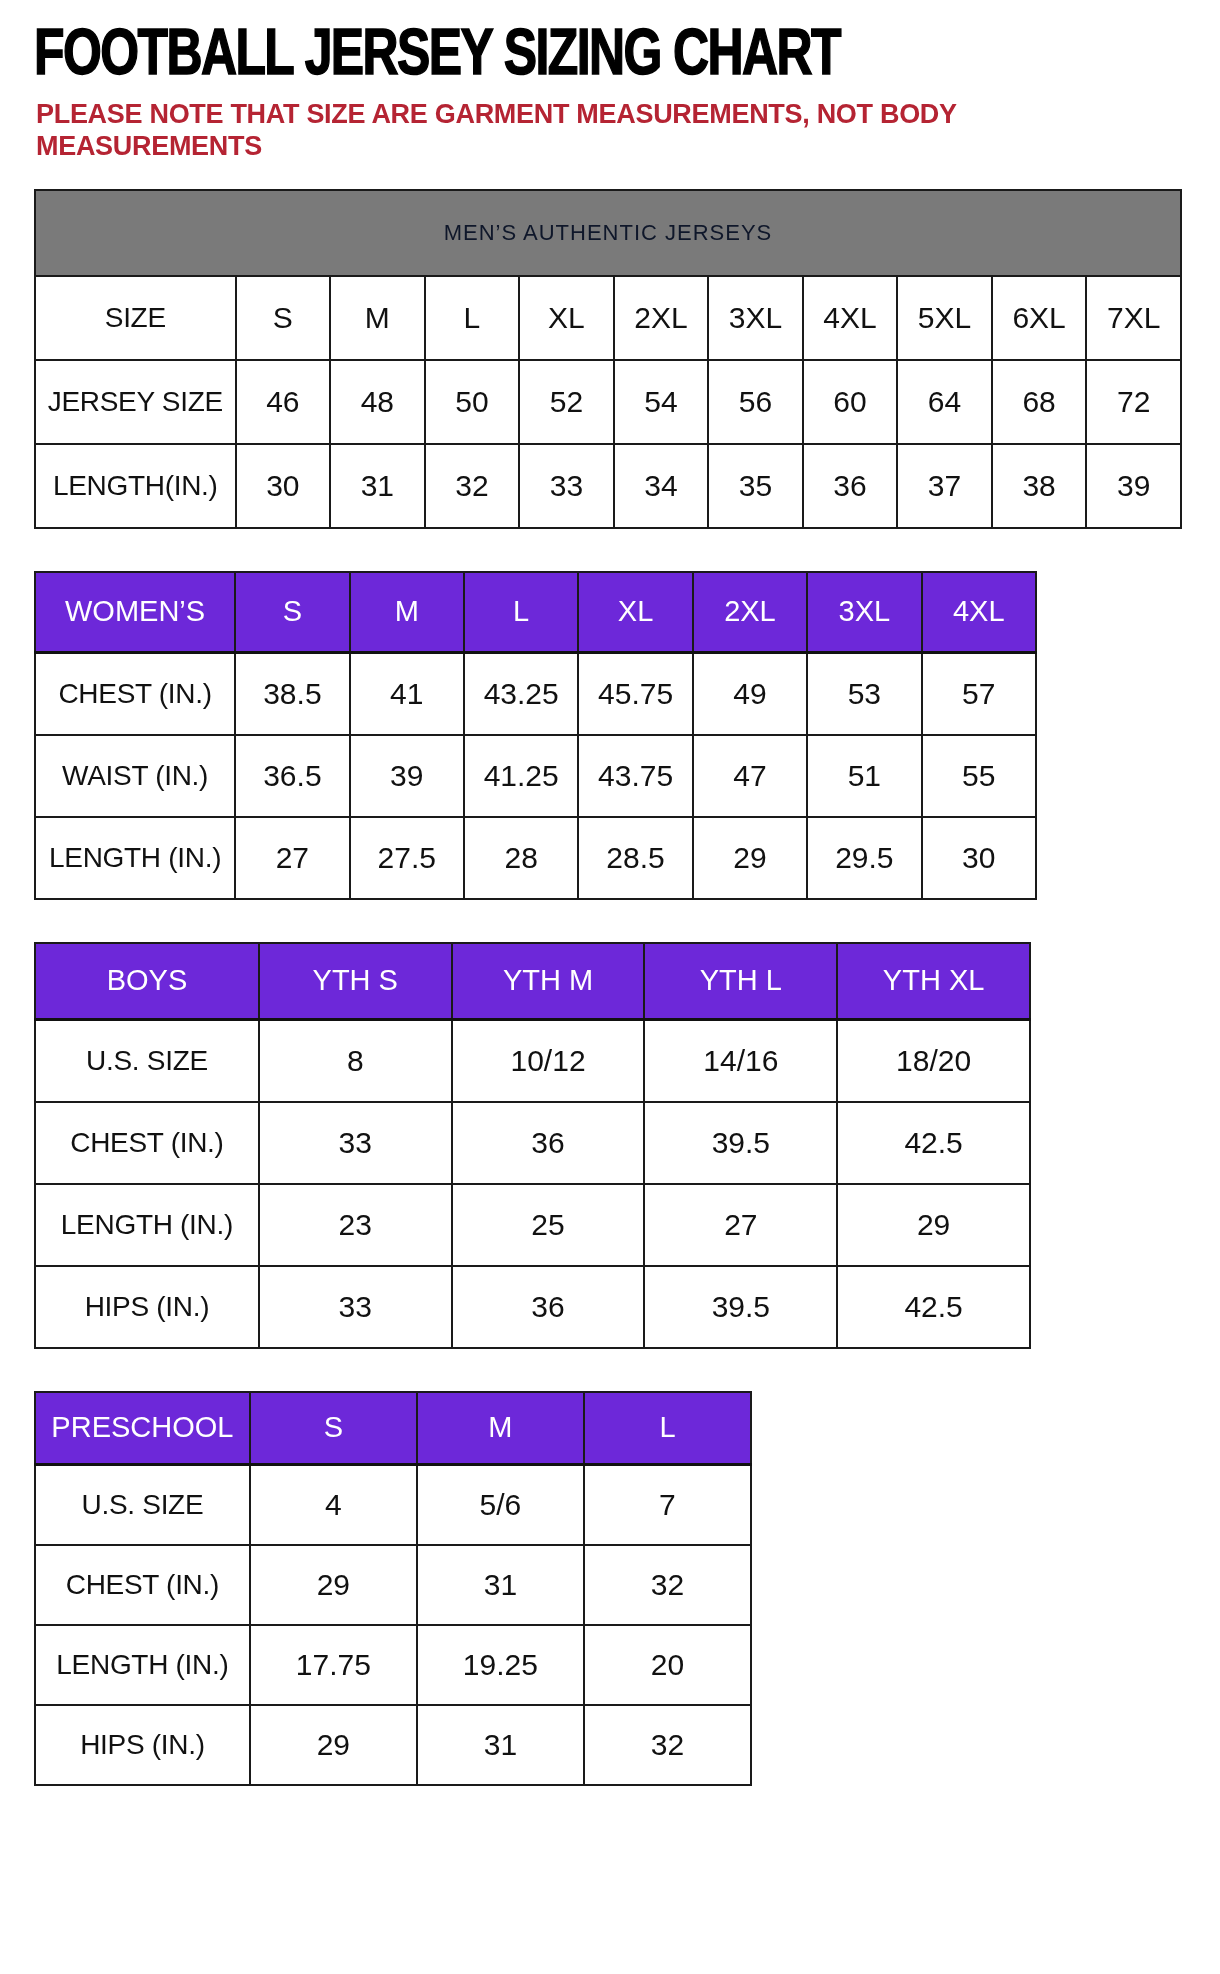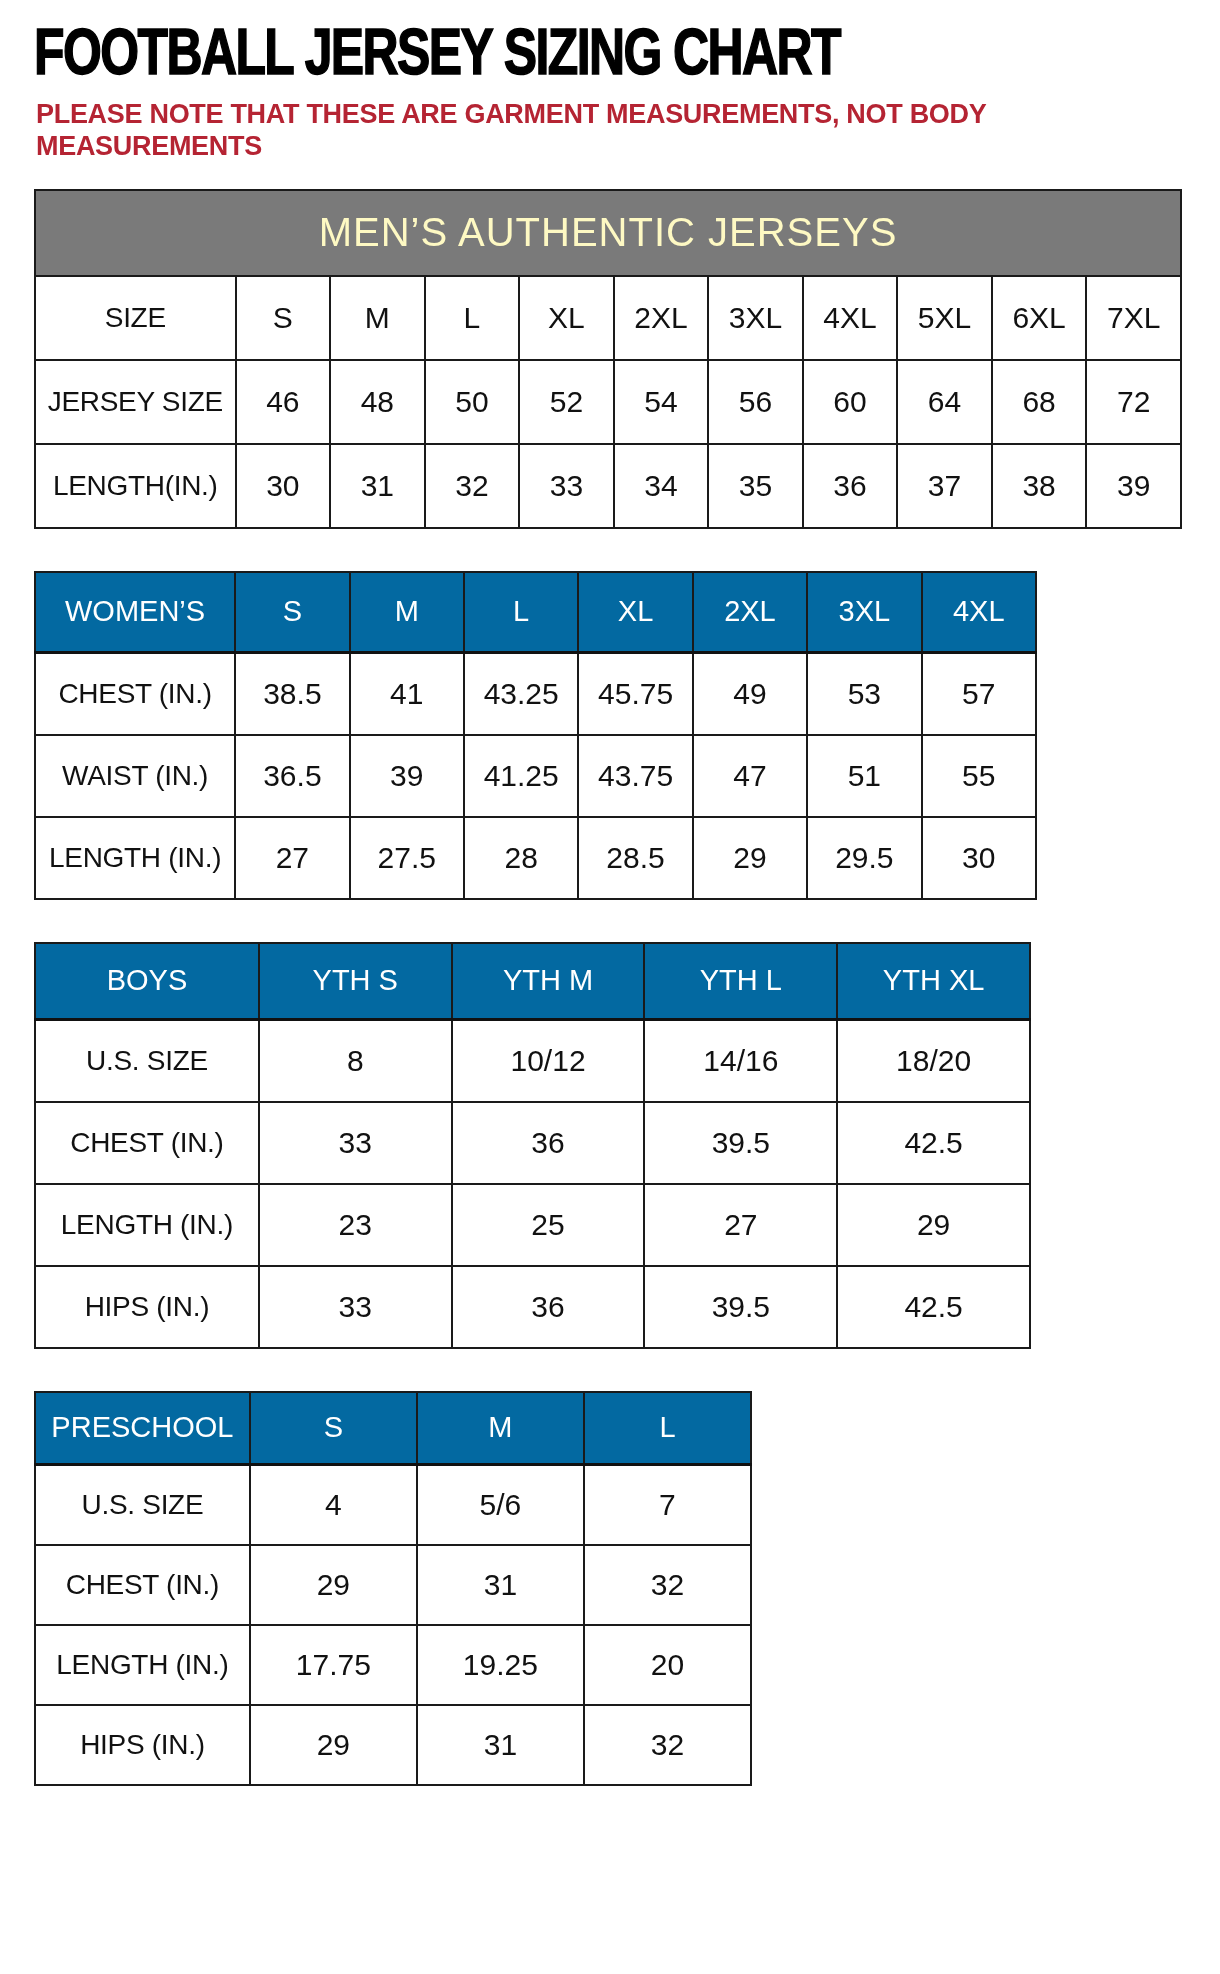--- a/index.html
+++ b/index.html
@@ -40,26 +40,26 @@
   }
   th,td{
     border:2px solid #1a1a1a;
     text-align:center;vertical-align:middle;
     font-weight:normal;
     font-size:30px;
     padding:0 4px;
     overflow:hidden;
   }
   tr.banner-row th{
-    background:#7a7a7a;color:#fef9c3;
-    font-size:40px;letter-spacing:1px;
+    background:#7a7a7a;color:#0f172a;
+    font-size:22px;letter-spacing:1px;
     height:84px;border:2px solid #1a1a1a;
   }
   tr.head-row th{
-    background:#0369a1;color:#fff;
+    background:#6d28d9;color:#fff;
     font-size:29px;
     border-bottom:3px solid #111;
   }
   th.row-label{font-size:28px;letter-spacing:-0.3px;}
   tr.head-row th.label-col{font-size:29px;}
 
   
   .tbl-mens{width:1148px;}
   .tbl-mens tr>*{height:82px;}
   .tbl-mens tr.banner-row th{height:84px;}
@@ -77,21 +77,21 @@
   .tbl-preschool tr.head-row th{height:70px;}
 </style>
 </head>
 <body>
 
 <div class="page">
 
   <h1 class="title">FOOTBALL JERSEY SIZING CHART</h1>
 
   <div class="note">
-    <div>PLEASE NOTE THAT THESE ARE GARMENT MEASUREMENTS, NOT BODY</div>
+    <div>PLEASE NOTE THAT SIZE ARE GARMENT MEASUREMENTS, NOT BODY</div>
     <div>MEASUREMENTS</div>
   </div>
 
   <table class="tbl-mens">
     <colgroup>
       <col style="width:17.5%">
       <col style="width:8.25%">
         <col style="width:8.25%">
         <col style="width:8.25%">
         <col style="width:8.25%">

